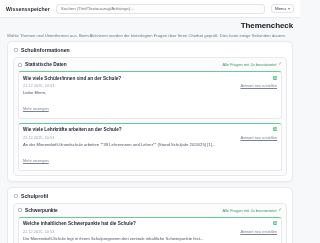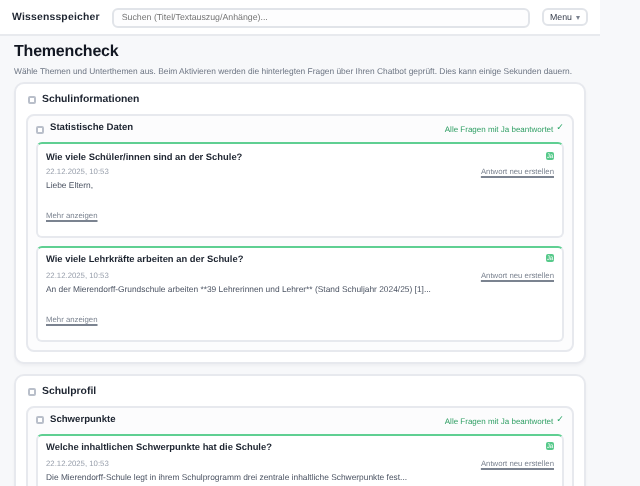--- a/index.html
+++ b/index.html
@@ -69,20 +69,21 @@
   }
 
   
   .heading { padding: 4px 7px 3px 7px; }
   .heading h1 {
     font-size: 8px;
     font-weight: bold;
     color: #121722;
     letter-spacing: -.1px;
     line-height: 1.1;
+    text-align: right;
   }
   .heading p {
     margin-top: 2px;
     font-size: 4.2px;
     color: #6e7684;
     line-height: 1.25;
   }
 
   
   .sections { padding: 0 7px 6px 7px; display: flex; flex-direction: column; gap: 5px; }

